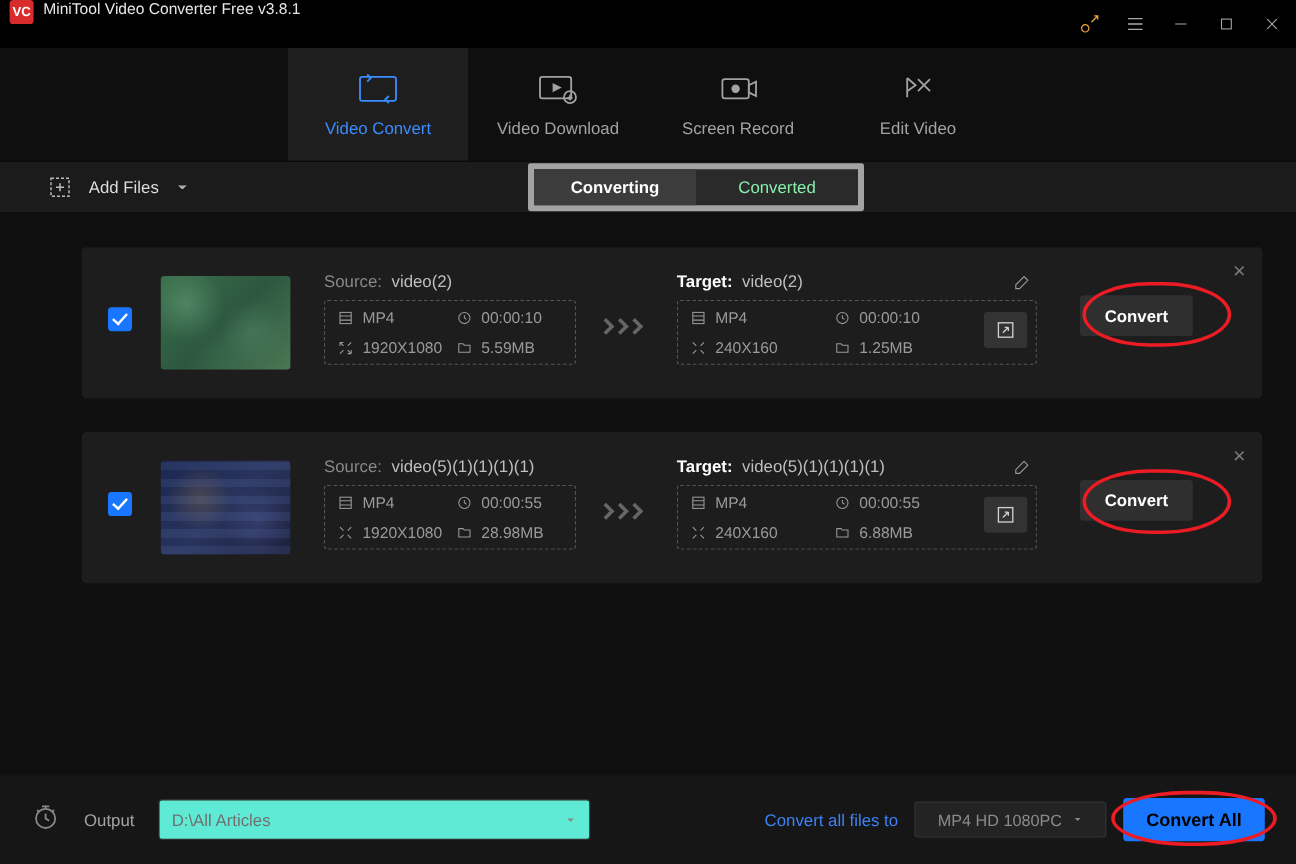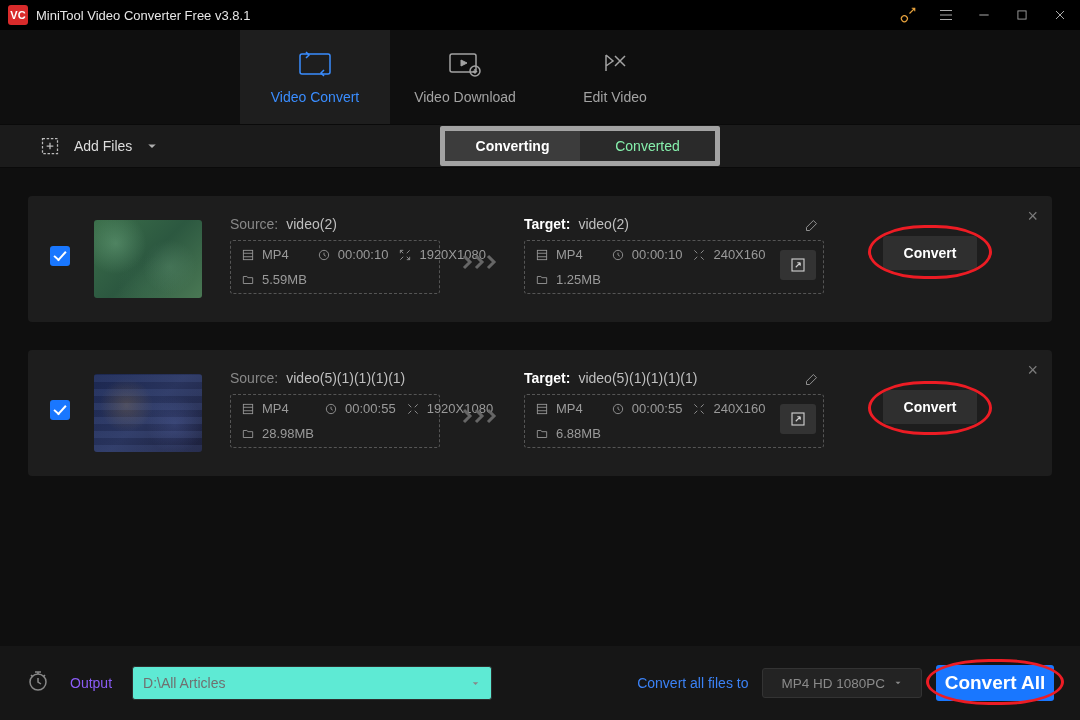--- a/index.html
+++ b/index.html
@@ -1,40 +1,40 @@
 <!DOCTYPE html>
 <html><head>
 <meta charset="utf-8">
 <style>
   * { box-sizing: border-box; margin: 0; padding: 0; }
   body { width: 1080px; height: 720px; background: #0f0f0f; font-family: "Segoe UI", Arial, sans-serif; color: #ccc; overflow: hidden; }
 
   
-  .titlebar { height: 30px; background: #000; display: flex; align-items: center; padding: 10px 8px; }
+  .titlebar { height: 40px; background: #000; display: flex; padding: 0 8px; }
   .logo { width: 20px; height: 20px; background: #d92b2b; border-radius: 3px; display: flex; align-items: center; justify-content: center; color: #fff; font-size: 11px; font-weight: bold; margin-right: 8px; }
   .titlebar-title { font-size: 13px; color: #e6e6e6; flex: 1; }
   .tb-right { display: flex; align-items: center; gap: 14px; }
   .tb-icon { width: 24px; height: 24px; display: flex; align-items: center; justify-content: center; color: #aaa; }
 
   
   .tabs { height: 94px; background: #0f0f0f; display: flex; align-items: stretch; padding-left: 240px; }
   .tab { width: 150px; display: flex; flex-direction: column; align-items: center; justify-content: center; gap: 10px; color: #a3a3a3; font-size: 14px; }
   .tab.active { background: #1e1e1e; color: #3a8dff; }
   .tab-icon { height: 30px; display: flex; align-items: center; justify-content: center; }
   .tab-icon svg { stroke: currentColor; fill: none; }
 
   
   .toolbar { height: 44px; background: #1b1b1b; display: flex; align-items: center; padding: 0 40px; border-top: 1px solid #0a0a0a; border-bottom: 1px solid #0a0a0a; position: relative; }
   .addfiles { display: flex; align-items: center; gap: 14px; color: #ddd; font-size: 14px; }
   .seg-wrap { position: absolute; left: 50%; transform: translateX(-50%); display: flex; background: #2a2a2a; border: 5px solid #a3a3a3; border-radius: 2px; margin-left: 40px; }
   .seg { width: 135px; height: 30px; display: flex; align-items: center; justify-content: center; font-size: 14px; color: #86efac; }
   .seg.active { background: #3c3c3c; color: #fff; font-weight: 600; }
 
   
-  .items { padding: 28px; padding-bottom: 10px; }
+  .items { padding: 28px; padding-bottom: 10px; margin-left: 40px; }
   .card { background: #1d1d1d; border-radius: 4px; margin-bottom: 28px; padding: 20px 22px 24px 22px; display: flex; align-items: flex-start; position: relative; }
   .chk { width: 20px; height: 20px; background: #1977ff; border-radius: 3px; margin-right: 24px; margin-top: 30px; position: relative; flex: 0 0 auto; }
   .chk::after { content: ''; position: absolute; left: 4px; top: 5px; width: 10px; height: 5px; border-left: 2.5px solid #fff; border-bottom: 2.5px solid #fff; transform: rotate(-48deg); }
   .thumb { width: 108px; height: 78px; border-radius: 3px; margin-right: 28px; margin-top: 4px; background: linear-gradient(135deg,#3b6e4a,#2c5840,#4a7854); position: relative; overflow: hidden; flex: 0 0 auto; }
   .thumb.th2 { background: linear-gradient(135deg,#1b2750,#2a355e,#1c1f3a); }
   .thumb::after { content:''; position:absolute; inset:0; background:
     radial-gradient(circle at 20% 30%, rgba(120,180,140,.4), transparent 30%),
     radial-gradient(circle at 70% 60%, rgba(90,140,110,.4), transparent 30%),
     radial-gradient(circle at 50% 85%, rgba(60,110,80,.35), transparent 35%); }
   .thumb.th2::after { background:
@@ -42,48 +42,48 @@
     radial-gradient(circle at 30% 40%, rgba(200,150,60,.25), transparent 30%),
     radial-gradient(circle at 75% 65%, rgba(100,120,200,.25), transparent 30%); }
 
   .meta { flex: 1; display: flex; align-items: flex-start; gap: 18px; }
   .col { width: 210px; }
   .col.tgt { width: 300px; position: relative; }
   .lbl-row { display: flex; align-items: center; gap: 8px; margin-bottom: 8px; font-size: 14px; color: #888; }
   .lbl-row .name { color: #bfbfbf; }
   .lbl-row .tlabel { font-weight: bold; color: #fff; }
 
-  .dashbox { border: 1px dashed #555; border-radius: 3px; padding: 6px 10px; display: grid; grid-template-columns: 1fr 1fr 1fr; row-gap: 10px; column-gap: 10px; font-size: 13px; color: #9a9a9a; }
+  .dashbox { border: 1px dashed #555; border-radius: 3px; padding: 6px 10px; display: grid; grid-template-columns: 1fr 1fr; row-gap: 10px; column-gap: 10px; font-size: 13px; color: #9a9a9a; }
   .dashbox.tgt { padding-right: 58px; }
   .cell { display: flex; align-items: center; gap: 7px; }
   .cell svg { flex: 0 0 auto; }
 
   .settings-btn { position: absolute; right: 8px; top: 34px; width: 36px; height: 30px; background: #333; border-radius: 3px; display:flex; align-items:center; justify-content:center; color:#cfcfcf; }
   .edit-icon { position: absolute; left: 280px; top: 2px; color:#999; }
   .col.tgt .edit-icon { left: 280px; }
 
   .chevs { width: 48px; color: #666; display:flex; align-items:center; justify-content:center; margin-top: 36px; }
 
   .card-right { width: 200px; display:flex; align-items:center; justify-content:center; margin-top: 20px; }
   .convert-btn { width: 94px; height: 34px; background: #2f2f2f; color: #fff; font-weight: 600; border-radius: 3px; display:flex; align-items:center; justify-content:center; font-size: 14px; }
   .card-close { position:absolute; right: 14px; top: 10px; color: #7a7a7a; font-size: 18px; }
 
   .ring { position:absolute; border: 3px solid #ed1c24; border-radius: 50%/55%; pointer-events: none; }
   .ring.r1 { width: 124px; height: 54px; }
 
   
   .footer { position: absolute; left:0; bottom:0; width:100%; height: 74px; background: #161616; display:flex; align-items:center; padding: 0 26px; gap: 20px; }
   .clock { color:#888; }
-  .out-lbl { font-size: 14px; color:#8b5cf6; }
+  .out-lbl { font-size: 14px; color:#a3a3a3; }
   .out-field { width: 360px; height: 34px; background:#5eead4; border:1px solid #2e2e2e; border-radius:3px; display:flex; align-items:center; padding:0 10px; color:#707070; font-size:14px; justify-content:space-between; }
   .flex-spacer { flex:1; }
   .footer-r { display:flex; align-items:center; gap: 14px; }
   .conv-to { font-size: 14px; color:#3b82f6; }
   .fmt-sel { height: 30px; background:#232323; border:1px solid #333; border-radius:3px; padding: 0 18px; display:flex; align-items:center; gap:8px; color:#8a8a8a; font-size:13.5px; }
-  .convert-all { width: 118px; height: 36px; background:#1977ff; color:#ffffff; font-weight:600; border-radius:3px; display:flex; align-items:center; justify-content:center; font-size: 19px; }
+  .convert-all { width: 118px; height: 36px; background:#1977ff; color:#000000; font-weight:600; border-radius:3px; display:flex; align-items:center; justify-content:center; font-size: 15px; }
 
   .icon-stroke { stroke: currentColor; fill: none; stroke-width: 1.5; }
 </style>
 </head>
 <body>
 
 <div class="titlebar">
   <div class="logo">VC</div>
   <div class="titlebar-title">MiniTool Video Converter Free v3.8.1</div>
   <div class="tb-right">
@@ -128,20 +128,30 @@
   <div class="tab">
     <div class="tab-icon">
       <svg width="34" height="28" viewBox="0 0 34 28">
           <rect x="2" y="4" width="26" height="18" rx="2" class="icon-stroke"></rect>
           <path d="M13 10l6 3-6 3z" fill="currentColor"></path>
           <circle cx="27" cy="21" r="5" class="icon-stroke"></circle>
           <path d="M27 19v4m-2-2l2 2 2-2" class="icon-stroke"></path>
         </svg>
     </div>
     <span>Video Download</span>
+  </div>
+  <div class="tab">
+    <div class="tab-icon">
+      <svg width="34" height="28" viewBox="0 0 34 28">
+          <rect x="4" y="6" width="22" height="16" rx="2" class="icon-stroke"></rect>
+          <path d="M26 11l6-3v12l-6-3z" class="icon-stroke"></path>
+          <circle cx="15" cy="14" r="3" fill="currentColor"></circle>
+        </svg>
+    </div>
+    <span>Screen Record</span>
   </div>
   <div class="tab">
     <div class="tab-icon">
       <svg width="28" height="28" viewBox="0 0 28 28">
           <path d="M5 5v16M5 5l7 6-7 5M14 6l10 10M14 16l10-10" class="icon-stroke"></path>
         </svg>
     </div>
     <span>Edit Video</span>
   </div>
 </div>

